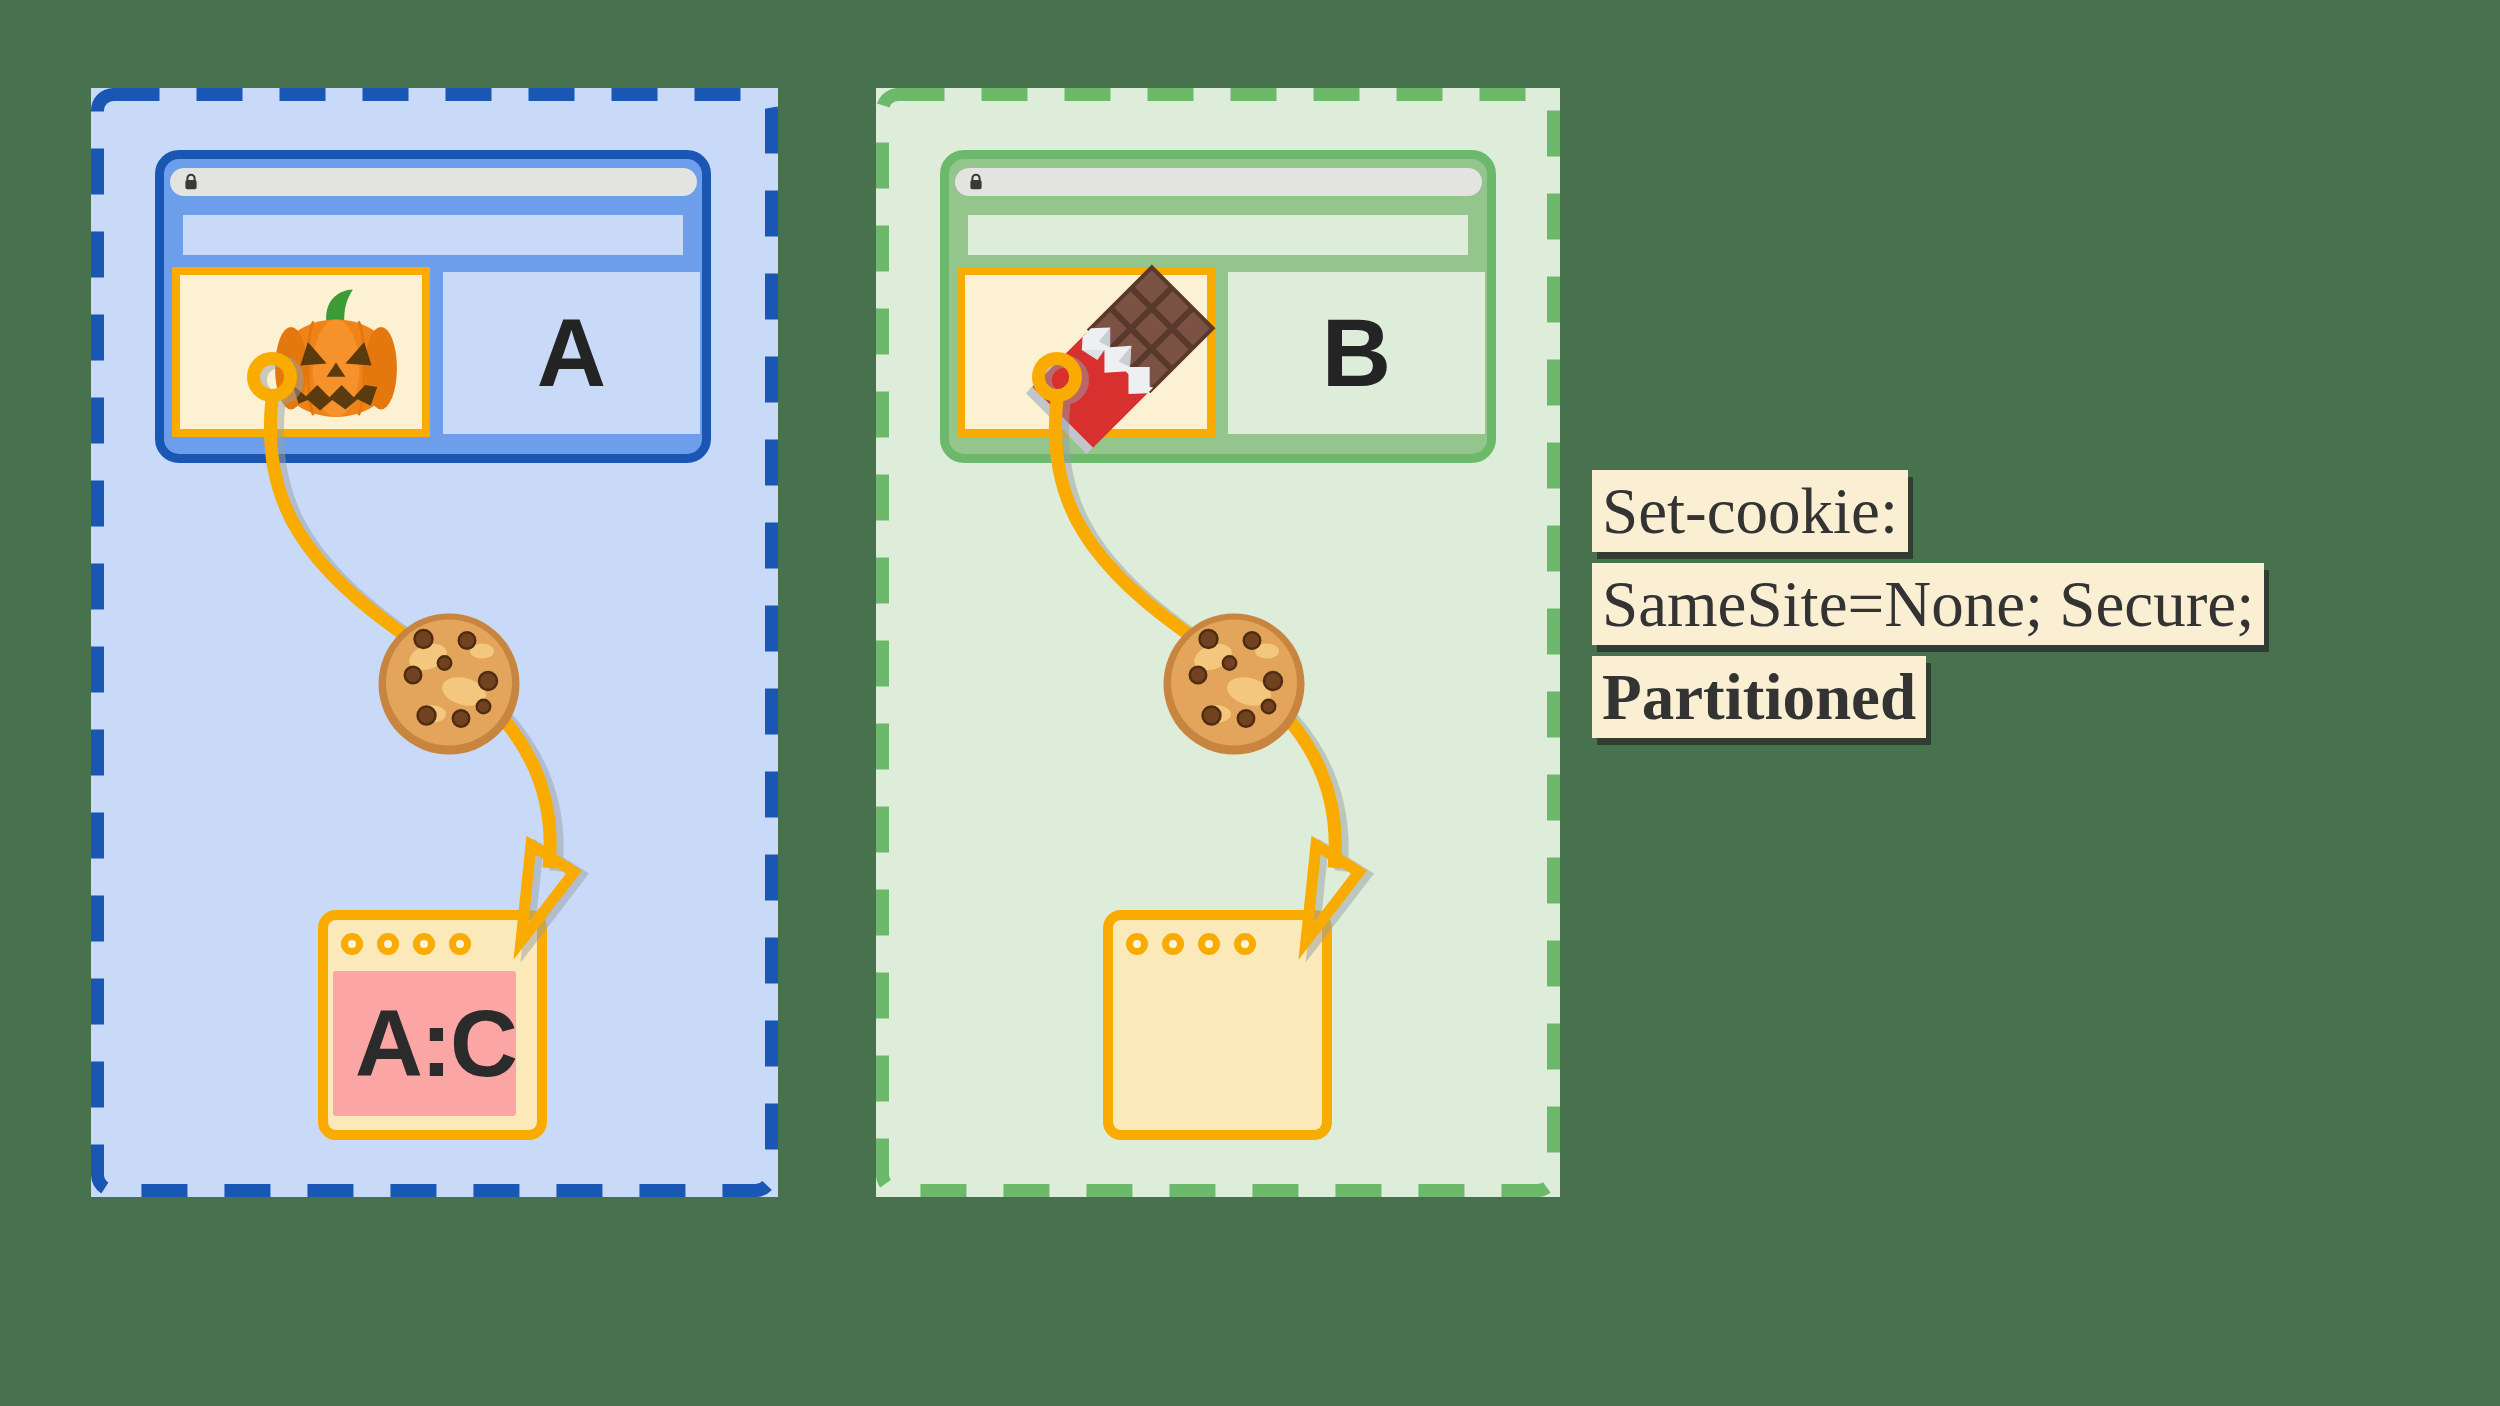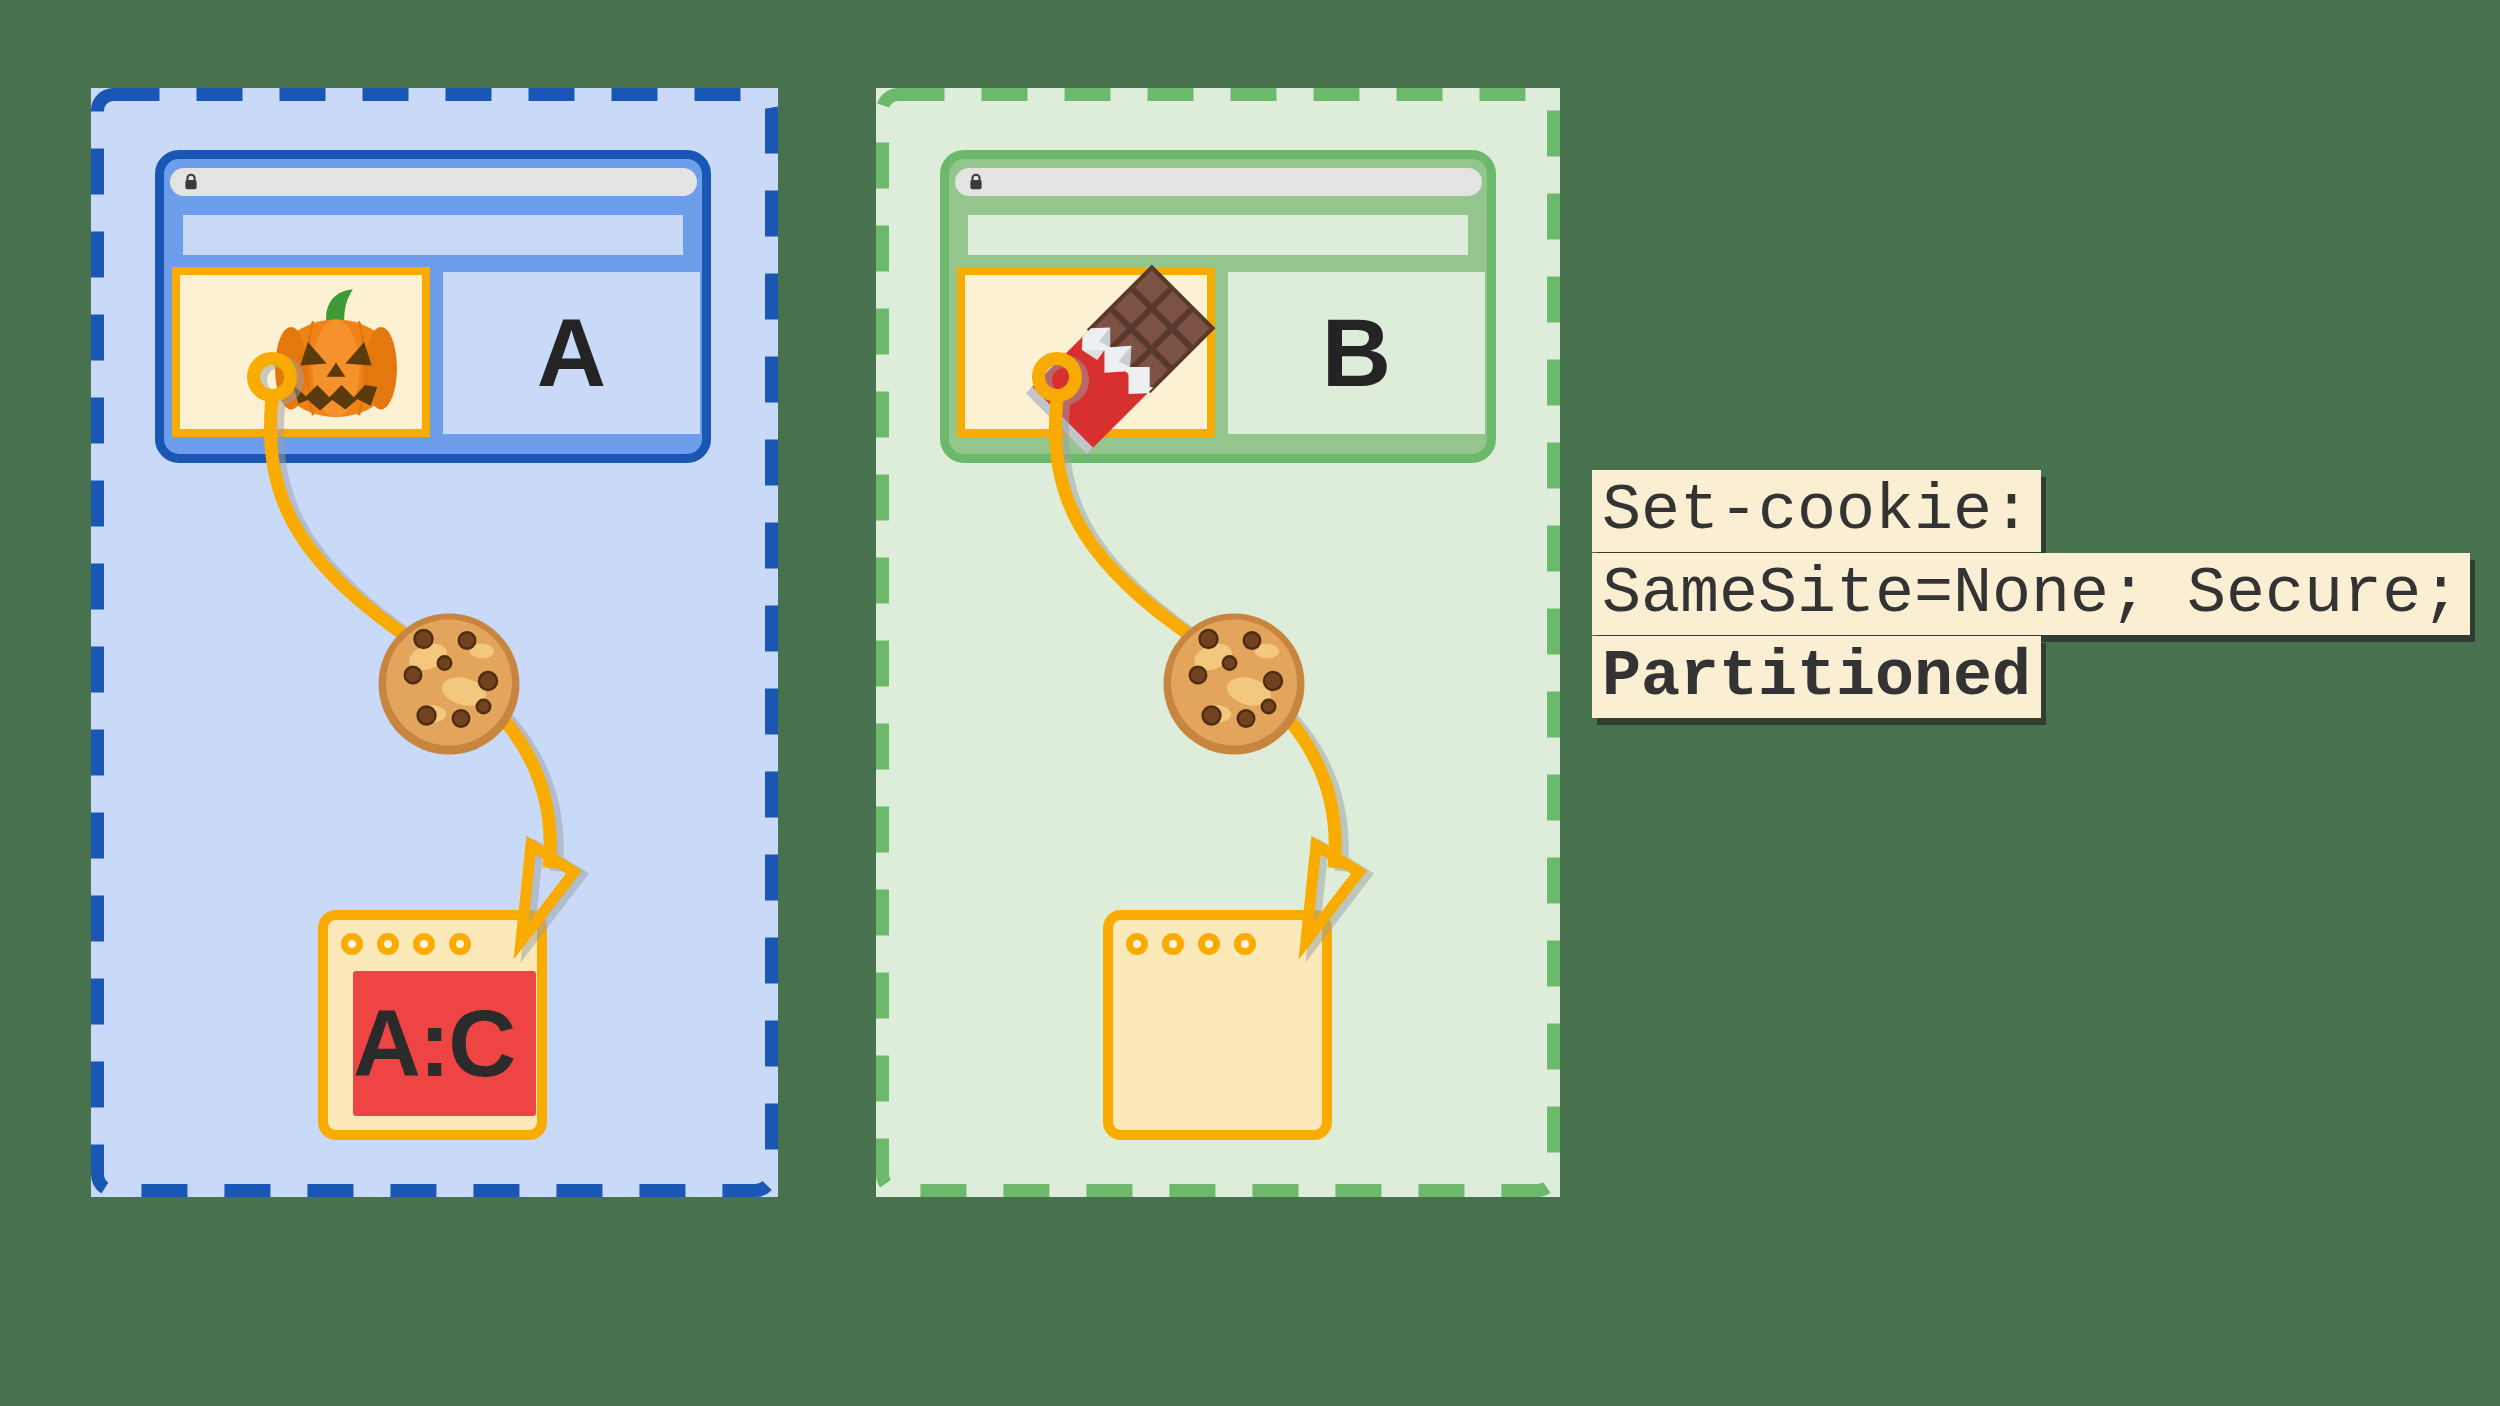--- a/index.html
+++ b/index.html
@@ -31,34 +31,34 @@
   .browser-a .siteBox{background:#C9DAF8;}
   .browser-b .siteBox{background:#DEEDDA;}
   .siteLetter{font-size:96px;font-weight:bold;color:#242424;line-height:1;}
 
   
   .storage{position:absolute;left:227px;top:822px;width:229px;height:230px;
     border:10px solid #F9AB00;border-radius:18px;background:#FBE9BA;box-sizing:border-box;}
   .dots{position:absolute;left:13px;top:13px;display:flex;gap:14px;}
   .dot{width:22px;height:22px;border-radius:50%;border:7px solid #F9AB00;
     background:#FCF3DB;box-sizing:border-box;}
-  .storage-inner{position:absolute;left:25px;top:51px;width:183px;height:145px;
-    background:#ef4444;border-radius:3px;display:flex;align-items:center;justify-content:flex-start;}
+  .storage-inner{position:absolute;left:5px;top:51px;width:183px;height:145px;
+    background:#fca5a5;border-radius:3px;display:flex;align-items:center;justify-content:flex-end;}
   .storage-label{font-size:94px;font-weight:bold;color:#2B2B2B;letter-spacing:-2px;line-height:1;}
 
   
   .overlay{position:absolute;left:0;top:0;pointer-events:none;}
   .cookie{position:absolute;width:150px;height:150px;}
   .cookie-a{left:374px;top:609px;}
   .cookie-b{left:1159px;top:609px;}
 
   
   .code{position:absolute;left:1592px;top:470px;}
-  .code-line{display:table;font-family:Liberation Mono, monospace;font-size:65px;
-    line-height:66px;color:#333333;background:#FAEFD2;padding:8px 10px;margin-bottom:1px;
+  .code-line{display:table;font-family:Liberation Serif, serif;font-size:65px;
+    line-height:66px;color:#333333;background:#FAEFD2;padding:8px 10px;margin-bottom:11px;
     box-shadow:5px 7px 0 rgba(40,40,40,0.72);white-space:pre;}
   .code-line.bold{font-weight:bold;text-align:center;}
 </style>
 </head>
 <body>
 
 <div class="stage">
 
   <section class="panel panel-a">
     <svg class="dashline" width="687" height="1109" viewBox="0 0 687 1109">

